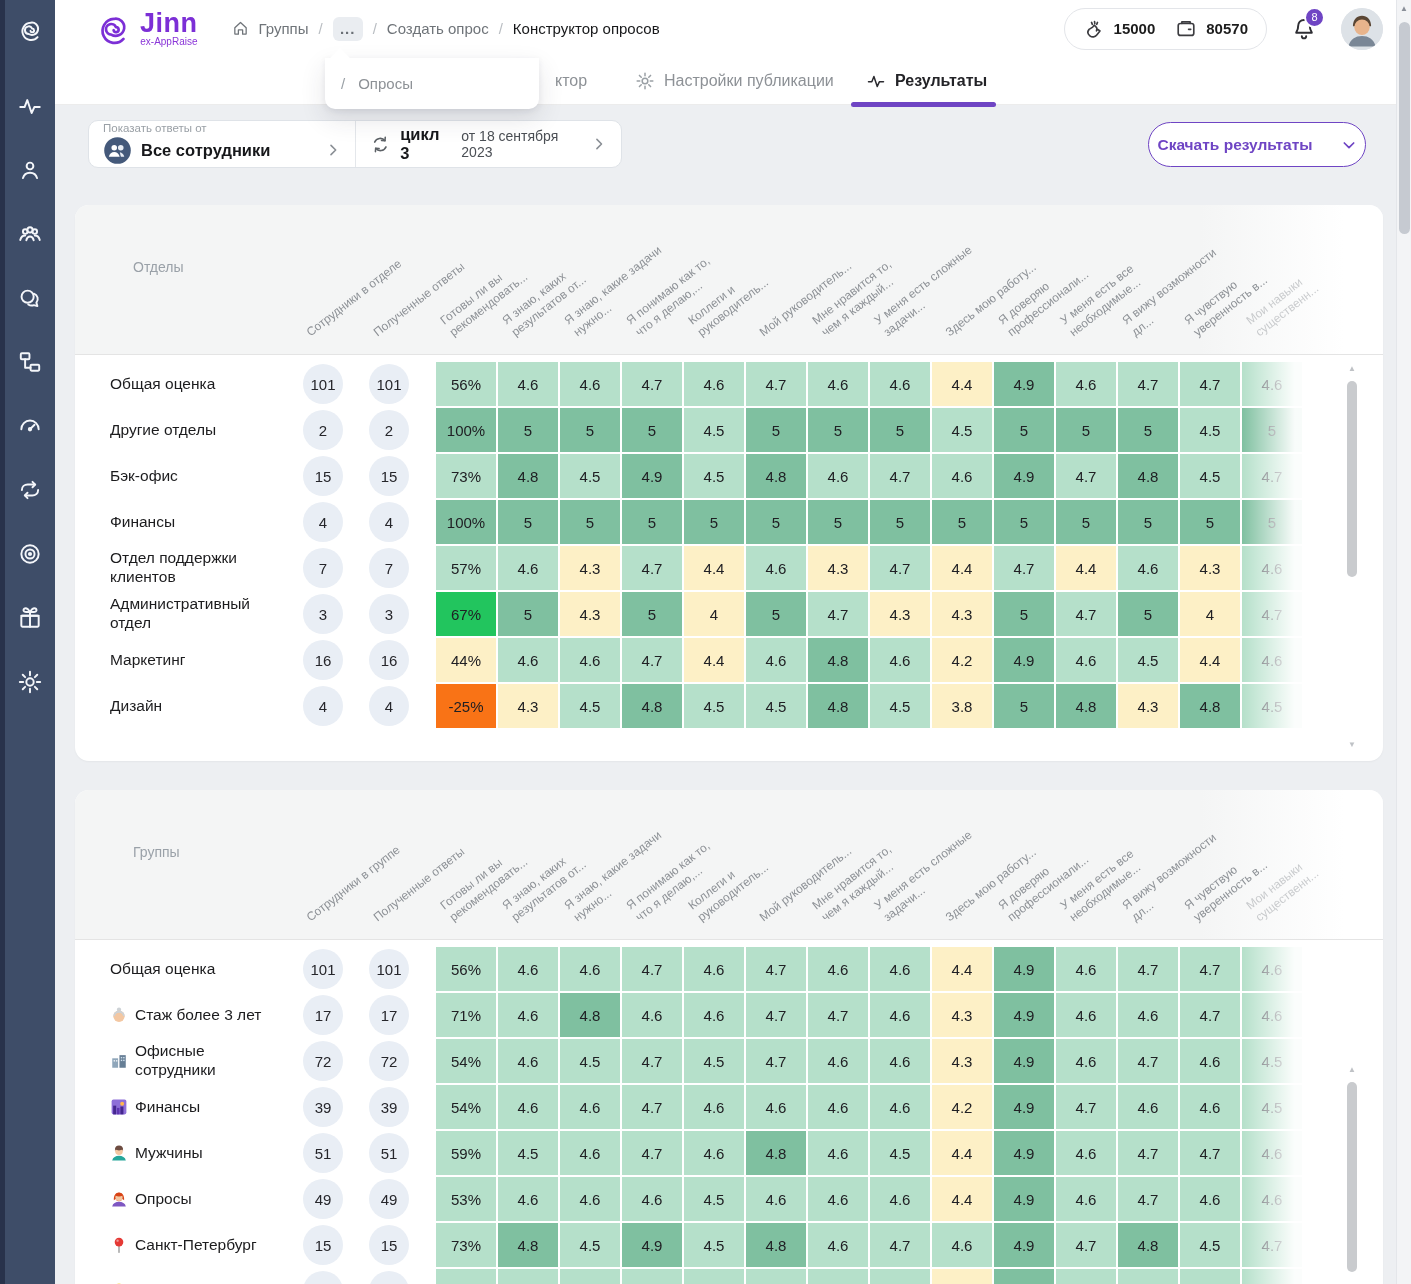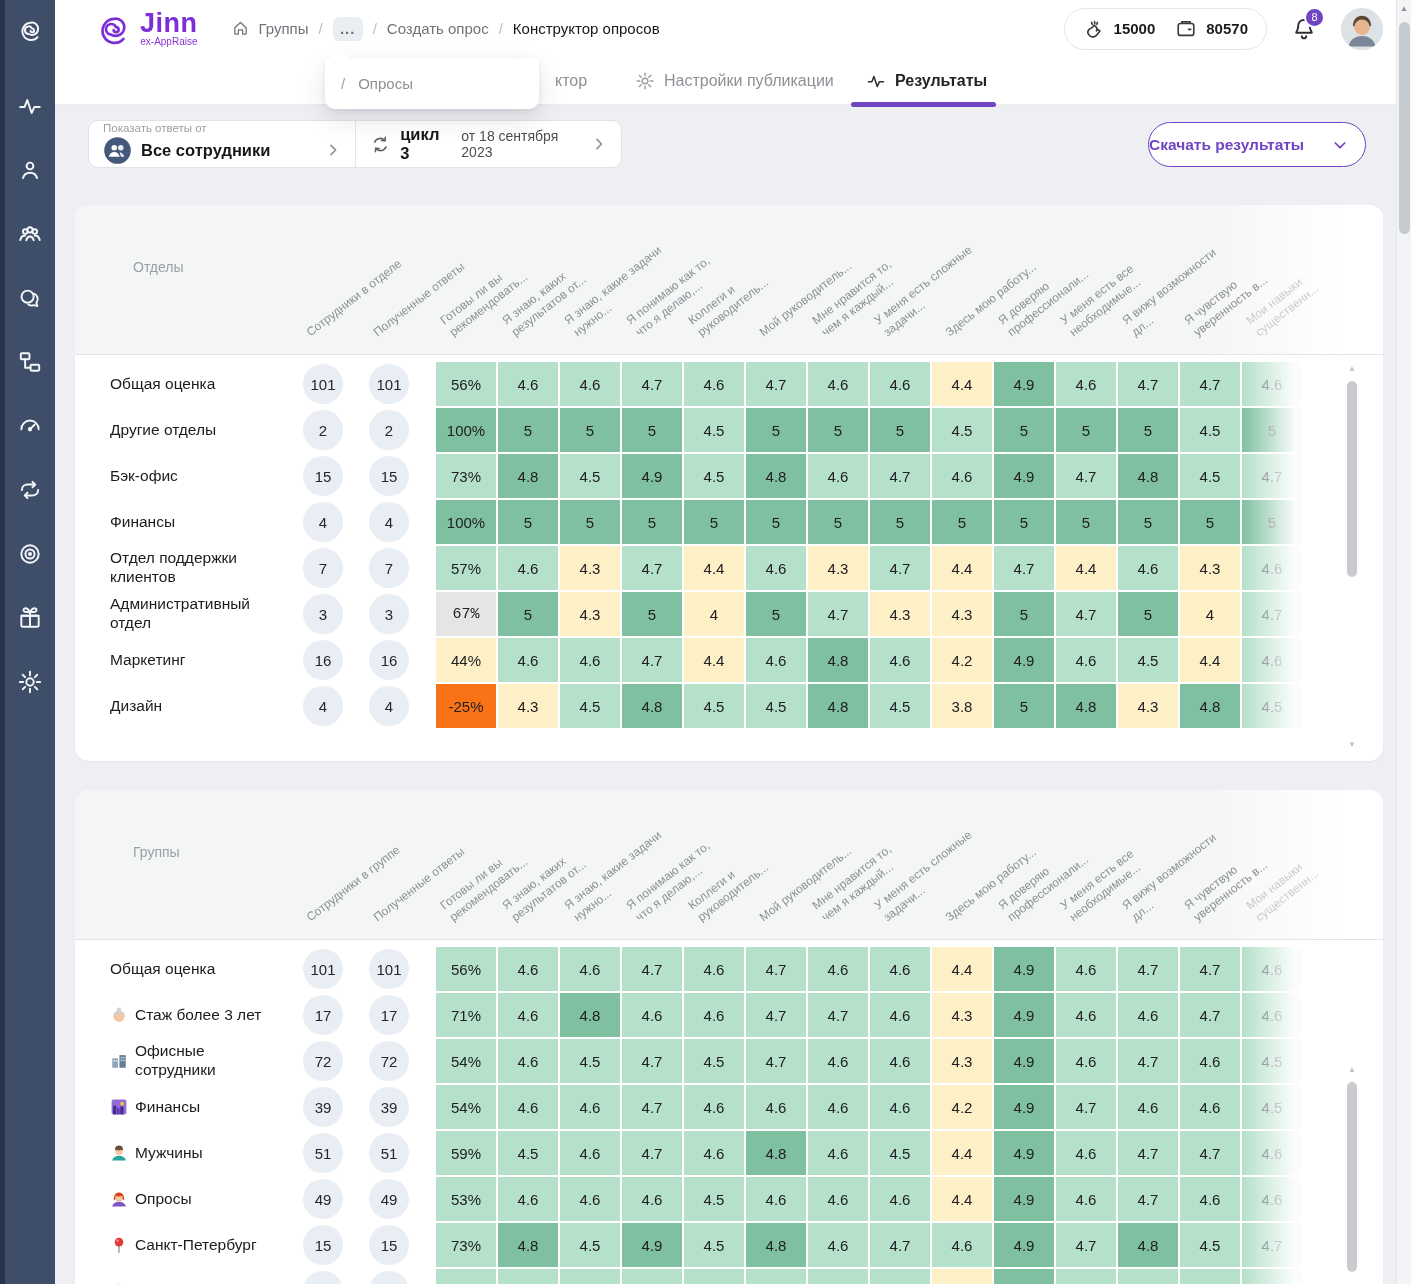--- a/index.html
+++ b/index.html
@@ -64,21 +64,21 @@
   .users-ic{width:29px;height:29px}
   .users-ic svg{width:100%;height:100%}
   .fseg-name{font-size:16.5px;font-weight:bold;color:#17181b}
   .chev{width:16px;height:16px;color:#8a8f95;margin-left:auto}
   .chev svg{width:100%;height:100%}
   .refresh-ic{width:21px;height:21px;color:#5c6166}
   .refresh-ic svg{width:100%;height:100%}
   .cycle-name{font-size:16.5px;font-weight:bold;color:#17181b;margin-left:10px}
   .cycle-date{font-size:14px;color:#4b4f55;margin-left:9px}
 
-  .download-btn{position:absolute;left:1093px;top:17px;width:218px;height:45px;border:1.5px solid var(--accent,#6f45c4);border-radius:23px;background:#fff;color:var(--accent,#6f45c4);font-size:15.5px;font-weight:bold;display:flex;align-items:center;gap:28px;cursor:pointer;font-family:inherit}
+  .download-btn{position:absolute;left:1093px;top:17px;width:218px;height:45px;border:1.5px solid var(--accent,#6f45c4);border-radius:23px;background:#fff;color:var(--accent,#6f45c4);font-size:15.5px;font-weight:bold;display:flex;align-items:center;justify-content:center;gap:28px;cursor:pointer;font-family:inherit}
   .download-btn .chevd{width:16px;height:16px}
   .download-btn .chevd svg{width:100%;height:100%}
 
   
   .table-card{position:absolute;left:20px;width:1308px;background:#fff;border-radius:14px;box-shadow:0 1px 2px rgba(0,0,0,.04)}
   .card-1{top:100px;height:556px}
   .card-2{top:685px;height:600px}
   .t-band{position:relative;height:150px;background:linear-gradient(90deg,#f4f5f5 0%,#f4f5f5 86%,#ffffff 97%);border-radius:14px 14px 0 0;border-bottom:1px solid #e4e4e4}
   .t-title{position:absolute;left:58px;top:54px;color:#9aa1a8;font-size:14px}
   .hdrs{position:absolute;left:0;right:0;top:0;bottom:0}
@@ -430,21 +430,21 @@
           <div class="rlabel">
             <span>Административный отдел</span>
           </div>
           <div class="cntw">
             <div class="cnt">3</div>
           </div>
           <div class="cntw">
             <div class="cnt">3</div>
           </div>
           <div></div>
-          <div class="val" style="background: #e5e5e5; font-family: Liberation Mono, monospace;">67%</div>
+          <div class="val" style="background: #22c55e;">67%</div>
           <div class="val" style="background: rgb(127, 192, 160);">5</div>
           <div class="val" style="background: rgb(253, 240, 198);">4.3</div>
           <div class="val" style="background: rgb(127, 192, 160);">5</div>
           <div class="val" style="background: rgb(253, 240, 198);">4</div>
           <div class="val" style="background: rgb(127, 192, 160);">5</div>
           <div class="val" style="background: rgb(181, 224, 202);">4.7</div>
           <div class="val" style="background: rgb(253, 240, 198);">4.3</div>
           <div class="val" style="background: rgb(253, 240, 198);">4.3</div>
           <div class="val" style="background: rgb(127, 192, 160);">5</div>
           <div class="val" style="background: rgb(181, 224, 202);">4.7</div>

